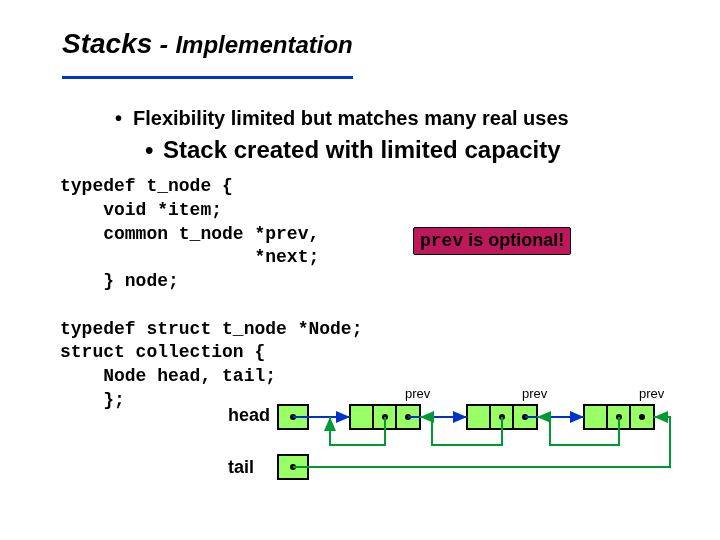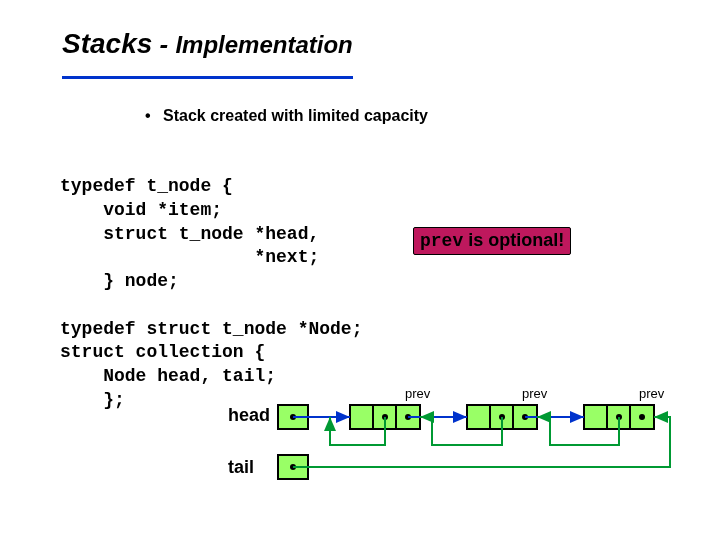--- a/index.html
+++ b/index.html
@@ -30,21 +30,21 @@
     position: absolute;
     left: 85px;
     top: 105px;
     font-weight: bold;
     color: #000;
     font-size: 21px;
     line-height: 1.35;
   }
   .lv1 { margin: 0 0 10px 0; }
   .lv2 { margin: 0 0 2px 30px; font-size: 20px;}
-  .lv3 { margin: 0 0 0 60px; font-size: 16px;}
+  .lv3 { margin: 0 0 0 60px; font-size: 24px;}
   .bullet { display:inline-block; width: 18px; }
 
   .code {
     position: absolute;
     left: 60px;
     top: 175px;
     font-family: "Courier New", monospace;
     font-weight: bold;
     font-size: 18px;
     line-height: 1.32;
@@ -87,26 +87,27 @@
   }
 </style>
 </head>
 <body>
 
 <div class="title">
   <span class="main">Stacks</span><span> - </span><span class="sub">Implementation</span>
 </div>
 
 <div class="body-text">
+  <div class="lv2"><span class="bullet">•</span><span>Flexibility limited but matches many real uses</span></div>
   <div class="lv3"><span class="bullet">•</span><span>Stack created with limited capacity</span></div>
 </div>
 
 <div class="code"><span>typedef t_node {</span>
 <span>    void *item;</span>
-<span>    struct t_node *head,</span>
+<span>    common t_node *prev,</span>
 <span>                  *next;</span>
 <span>    } node;</span>
 <span></span>
 <span>typedef struct t_node *Node;</span>
 <span>struct collection {</span>
 <span>    Node head, tail;</span>
 <span>    };</span></div>
 
 <div class="highlight-box" style="left:413px; top:227px;">
   <span class="mono">prev</span><span> is optional!</span>

